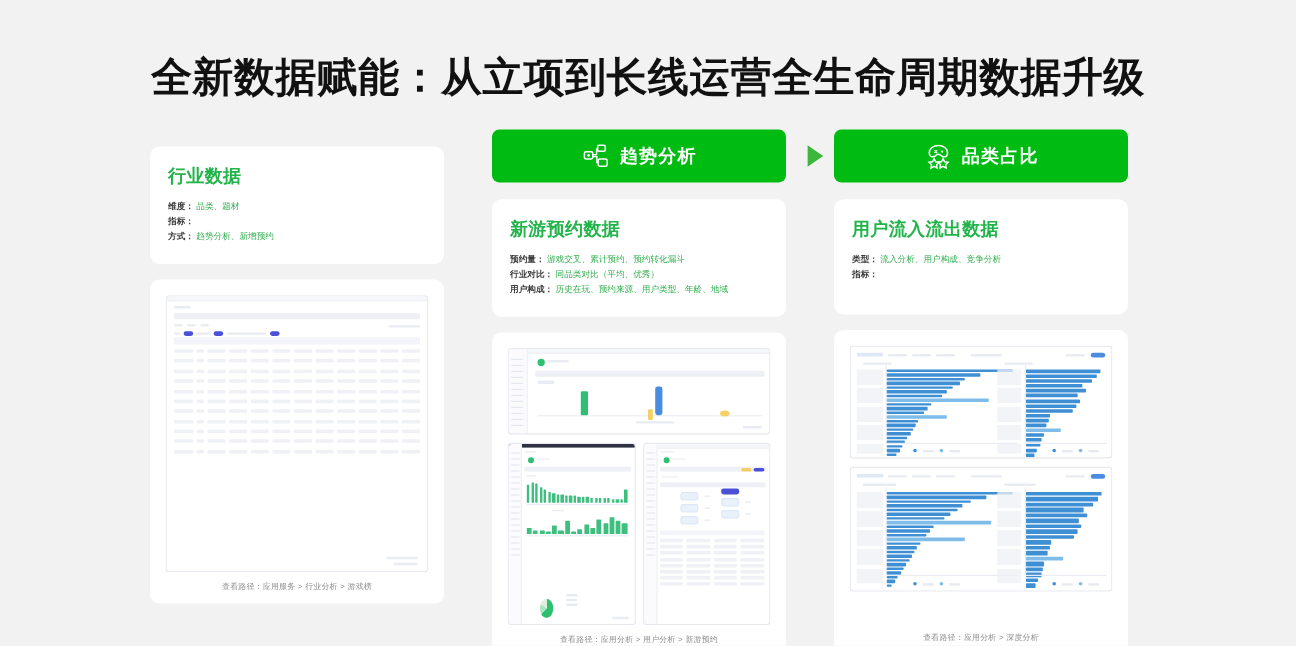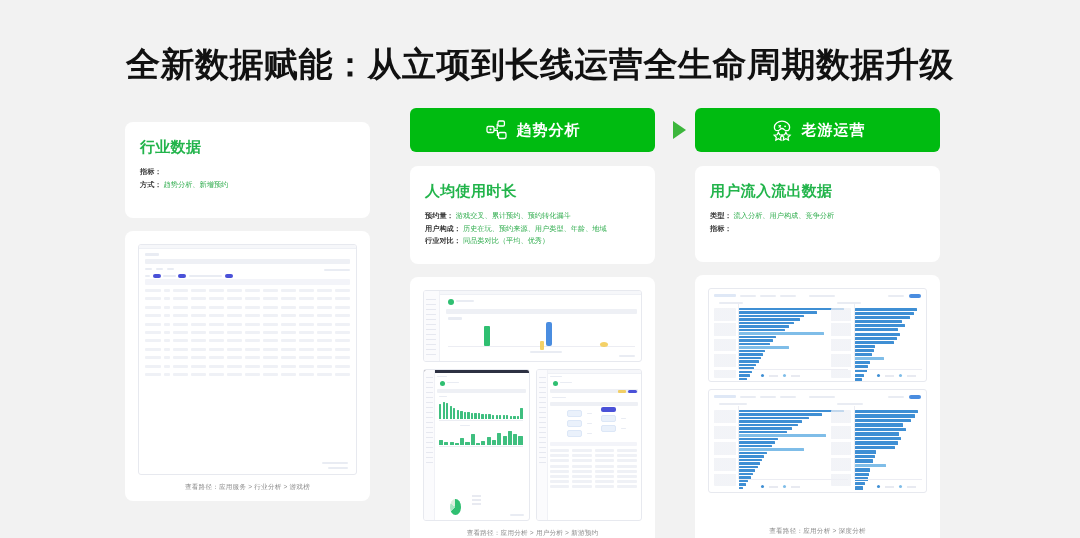--- a/index.html
+++ b/index.html
@@ -179,20 +179,24 @@
 
   <div class="title">全新数据赋能：从立项到长线运营全生命周期数据升级</div>
 
   <div class="columns">
 
     <div class="column">
 
 
       <div class="card">
         <div class="card-title">行业数据</div>
+        <div class="row">
+          <span class="row-key">维度：</span>
+          <span class="row-val">品类、题材</span>
+        </div>
         <div class="row">
           <span class="row-key">指标：</span>
         </div>
         <div class="row">
           <span class="row-key">方式：</span>
           <span class="row-val">趋势分析、新增预约</span>
         </div>
       </div>
 
       <div class="shot-card">
@@ -385,32 +389,32 @@
           <rect x="13.5" y="14.5" width="7.5" height="6" rx="1.4" fill="none" stroke="#fff" stroke-width="1.3"></rect>
           <path d="M9 11h3.2M12.2 11V6.3h0.8" fill="none" stroke="#fff" stroke-width="1.2"></path>
           <path d="M9 12.5h3.4v5h1.1" fill="none" stroke="#fff" stroke-width="1.2"></path>
           <circle cx="5.5" cy="11.5" r="1.1" fill="#fff"></circle>
         </svg>
         <span class="pill-label">趋势分析</span>
         <span class="arrow"></span>
       </div>
 
       <div class="card">
-        <div class="card-title">人均使用时长</div>
+        <div class="card-title">新游预约数据</div>
         <div class="row">
           <span class="row-key">预约量：</span>
           <span class="row-val">游戏交叉、累计预约、预约转化漏斗</span>
         </div>
         <div class="row">
+          <span class="row-key">行业对比：</span>
+          <span class="row-val">同品类对比（平均、优秀）</span>
+        </div>
+        <div class="row">
           <span class="row-key">用户构成：</span>
           <span class="row-val">历史在玩、预约来源、用户类型、年龄、地域</span>
-        </div>
-        <div class="row">
-          <span class="row-key">行业对比：</span>
-          <span class="row-val">同品类对比（平均、优秀）</span>
         </div>
       </div>
 
       <div class="shot-card">
         <div class="shot-area">
 
           <div class="frame" style="flex:0 0 72px;">
             <div class="topbar"></div>
             <div class="sidebar">
               <i style="top:8px"></i>
@@ -626,21 +630,21 @@
     <div class="column">
 
       <div class="pill">
         <svg class="pill-icon" viewBox="0 0 24 24">
           <path d="M12 3.2c-4.2 0-7.6 2.6-7.6 6 0 2.2 1.3 3.5 3 3.5 1.1 0 1.8-.5 2.4-1.1.7-.7 1.3-1.1 2.2-1.1s1.5.4 2.2 1.1c.6.6 1.3 1.1 2.4 1.1 1.7 0 3-1.3 3-3.5 0-3.4-3.4-6-7.6-6z" fill="none" stroke="#fff" stroke-width="1.3"></path>
           <path d="M9 7.5l1.6 1.6M10.6 7.5L9 9.1" stroke="#fff" stroke-width="1.1" stroke-linecap="round"></path>
           <circle cx="15.1" cy="8.3" r="0.9" fill="#fff"></circle>
           <path d="M8.4 14.2l1.3 2.6 2.9.4-2.1 2 .5 2.9-2.6-1.4-2.6 1.4.5-2.9-2.1-2 2.9-.4z" fill="none" stroke="#fff" stroke-width="1.2"></path>
           <path d="M15.9 14.2l1.3 2.6 2.9.4-2.1 2 .5 2.9-2.6-1.4-2.6 1.4.5-2.9-2.1-2 2.9-.4z" fill="none" stroke="#fff" stroke-width="1.2"></path>
         </svg>
-        <span class="pill-label">老游运营</span>
+        <span class="pill-label">品类占比</span>
       </div>
 
       <div class="card">
         <div class="card-title">用户流入流出数据</div>
         <div class="row">
           <span class="row-key">类型：</span>
           <span class="row-val">流入分析、用户构成、竞争分析</span>
         </div>
         <div class="row">
           <span class="row-key">指标：</span>

